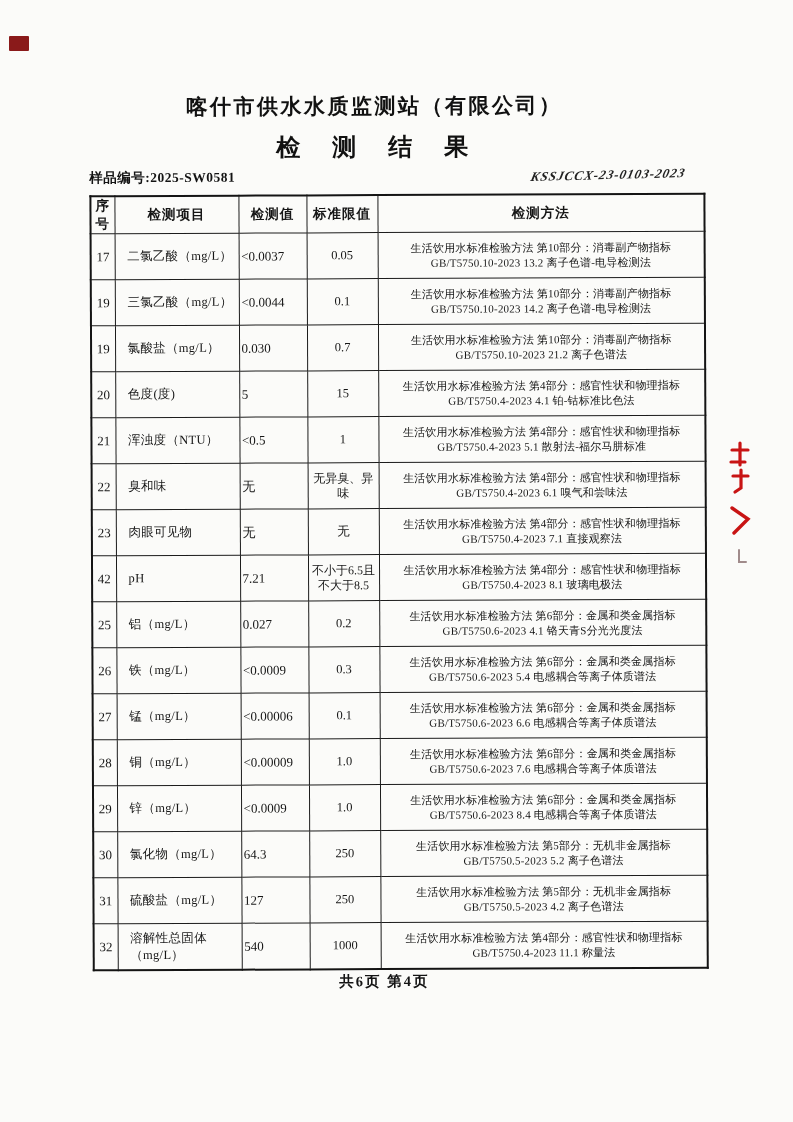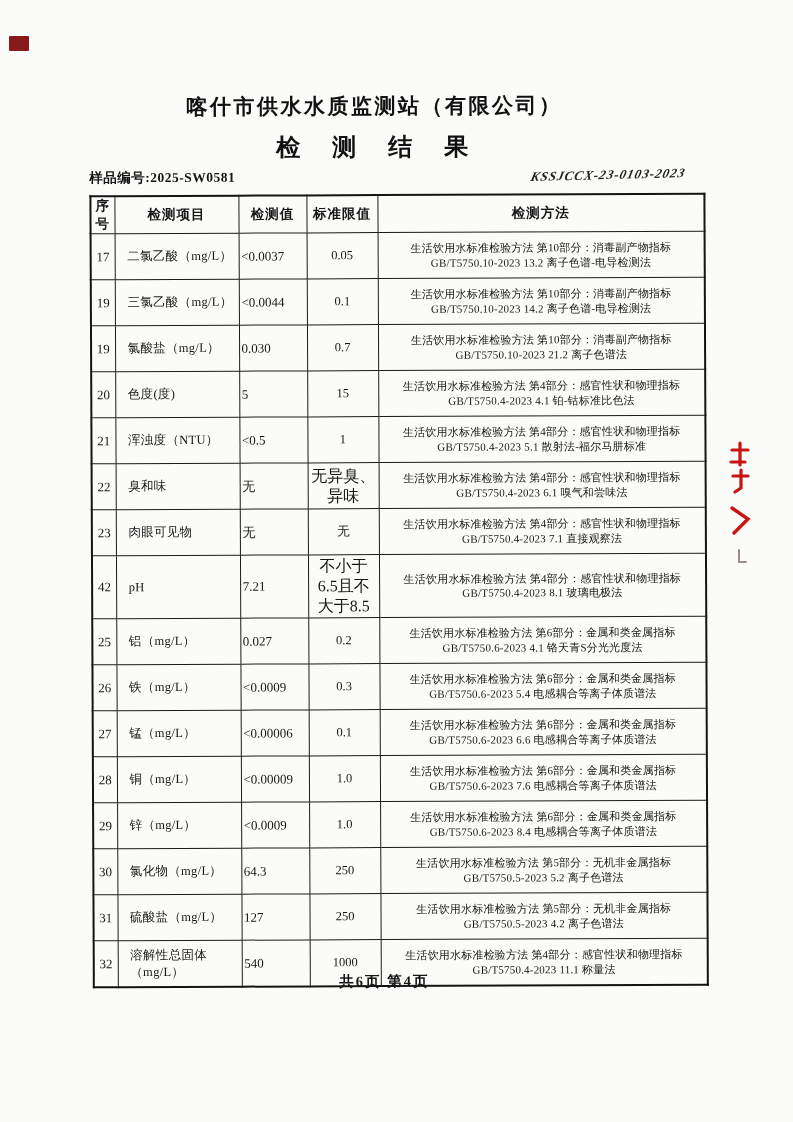--- a/index.html
+++ b/index.html
@@ -43,21 +43,21 @@
   .result-table{border:2.5px solid #141414;}
   .result-table th{
     height:34px;font-size:13.5px;font-weight:bold;text-align:center;
     letter-spacing:1px;padding:0 2px;
   }
   .result-table td{height:43px;padding:1px 2px;}
   td.c0{text-align:center;font-size:13px;}
   td.c1{text-align:left;font-size:12.5px;padding-left:12px;letter-spacing:.3px;}
   td.c2{font-size:13px;}
   td.c3{text-align:center;font-size:12.5px;line-height:1.25;border-radius:10px;}
-  td.c3.small{font-size:16px;}
+  td.c3.small{font-size:12px;}
   td.c4{text-align:center;font-size:11px;line-height:1.3;letter-spacing:.2px;padding:1px 4px;}
   
   .page-footer{
     position:absolute;top:972px;left:0;width:793px;text-align:center;
     transform:translateX(-14px);
     font-size:14.5px;font-weight:bold;letter-spacing:2px;color:#141414;
   }
   
   .corner-mark{
     position:absolute;top:36px;left:9px;width:20px;height:15px;

